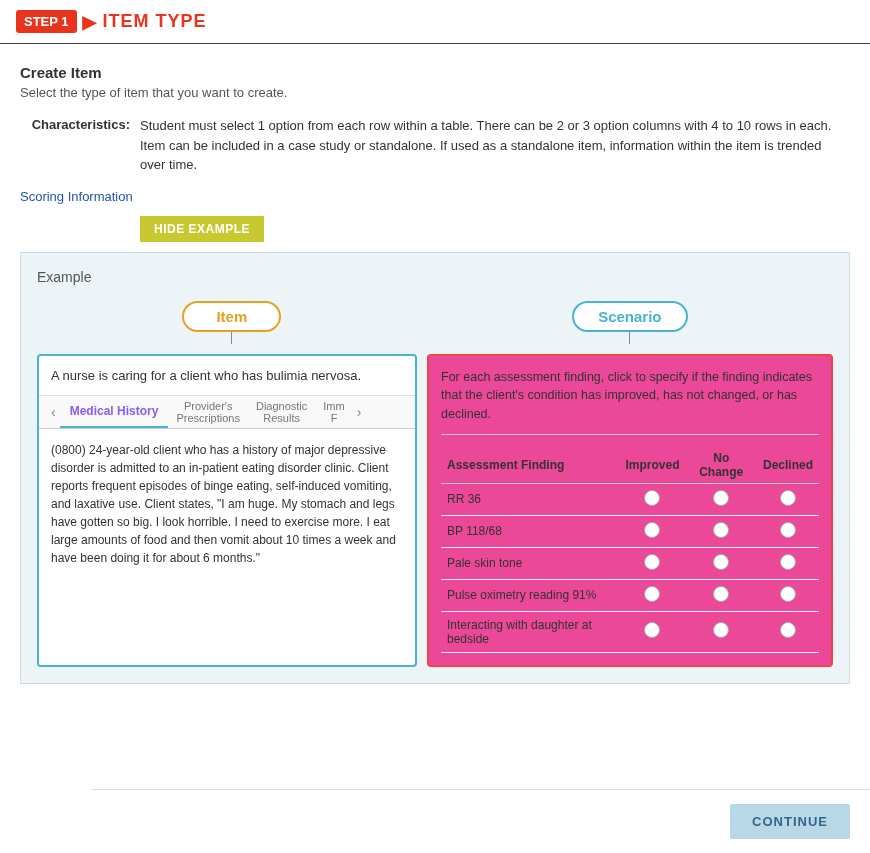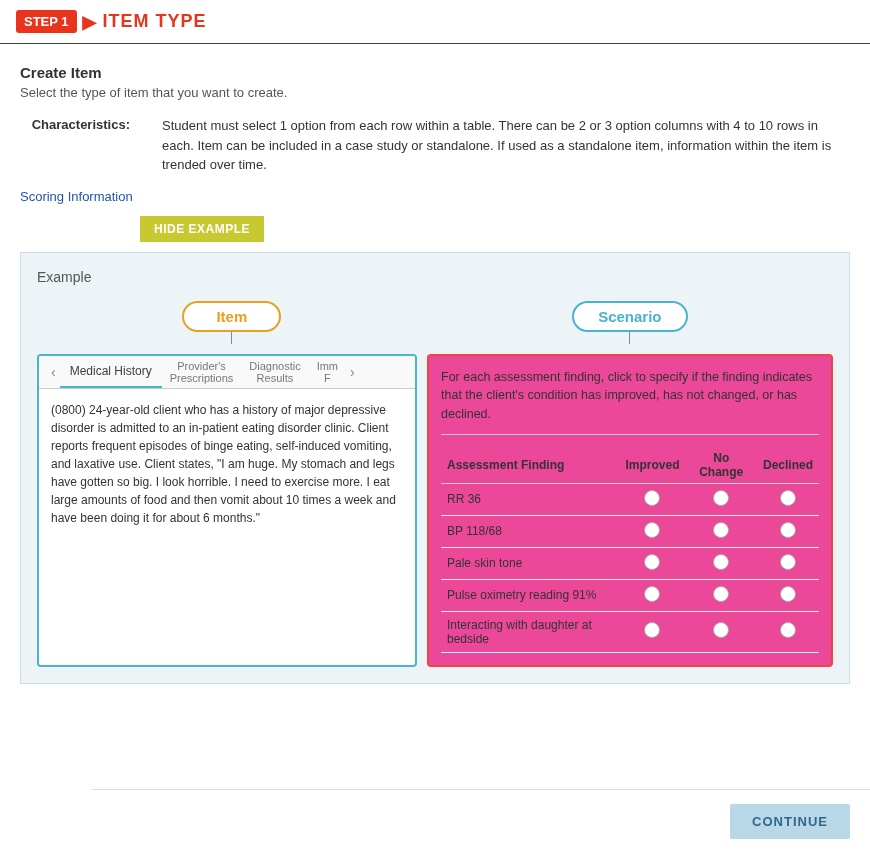--- a/index.html
+++ b/index.html
@@ -91,21 +91,20 @@
       top: 50%;
       transform: translateY(-50%);
       pointer-events: none;
       font-size: 10px;
       color: #555;
     }
 
     .characteristics-row {
       display: flex;
       margin-bottom: 14px;
-      gap: 22px;
     }
     .char-label {
       font-weight: bold;
       font-size: 13px;
       width: 110px;
       text-align: right;
       margin-right: 10px;
       padding-top: 1px;
       flex-shrink: 0;
     }
@@ -205,23 +204,23 @@
       padding: 8px 4px;
     }
     .tab-item {
       font-size: 12px;
       color: #555;
       padding: 8px 10px;
       cursor: pointer;
       text-align: center;
     }
     .tab-item.active {
-      color: #404040;
+      color: #8b5cf6;
       border-bottom: 2px solid #4ab3d0;
-      font-weight: normal;
+      font-weight: bold;
     }
 
     .scenario-body {
       padding: 12px;
       font-size: 12px;
       color: #333;
       line-height: 1.5;
     }
 
     
@@ -336,20 +335,21 @@
       </div>
       <div style="position: relative; display: flex; flex-direction: column; align-items: center;">
         <span class="scenario-label">Scenario</span>
         <div style="width:1px; height:12px; background:#888;"></div>
       </div>
     </div>
 
     <div class="example-columns">
 
       <div class="scenario-col">
+        <div class="scenario-intro">A nurse is caring for a client who has bulimia nervosa.</div>
 
         <div class="tabs-row">
           <span class="tab-arrow">‹</span>
           <div class="tab-item active" style="border-bottom: 2px solid #4ab3d0;">Medical History</div>
           <div style="font-size:11px; color:#777; padding: 4px 8px; text-align:center; cursor:pointer;">Provider's<br>Prescriptions</div>
           <div style="font-size:11px; color:#777; padding: 4px 8px; text-align:center; cursor:pointer;">Diagnostic<br>Results</div>
           <div style="font-size:11px; color:#777; padding: 4px 8px; text-align:center; cursor:pointer;">Imm<br>F</div>
           <span class="tab-arrow">›</span>
         </div>
         <div class="scenario-body">(0800) 24-year-old client who has a history of major depressive disorder is admitted to an in-patient eating disorder clinic. Client reports frequent episodes of binge eating, self-induced vomiting, and laxative use. Client states, "I am huge. My stomach and legs have gotten so big. I look horrible. I need to exercise more. I eat large amounts of food and then vomit about 10 times a week and have been doing it for about 6 months."</div>

